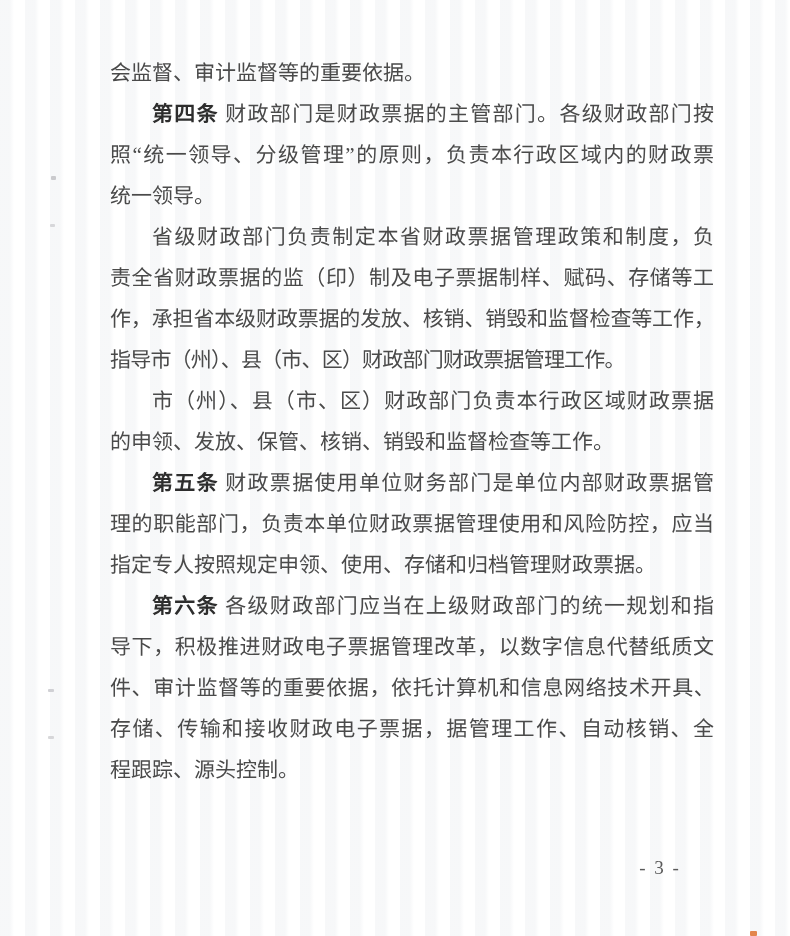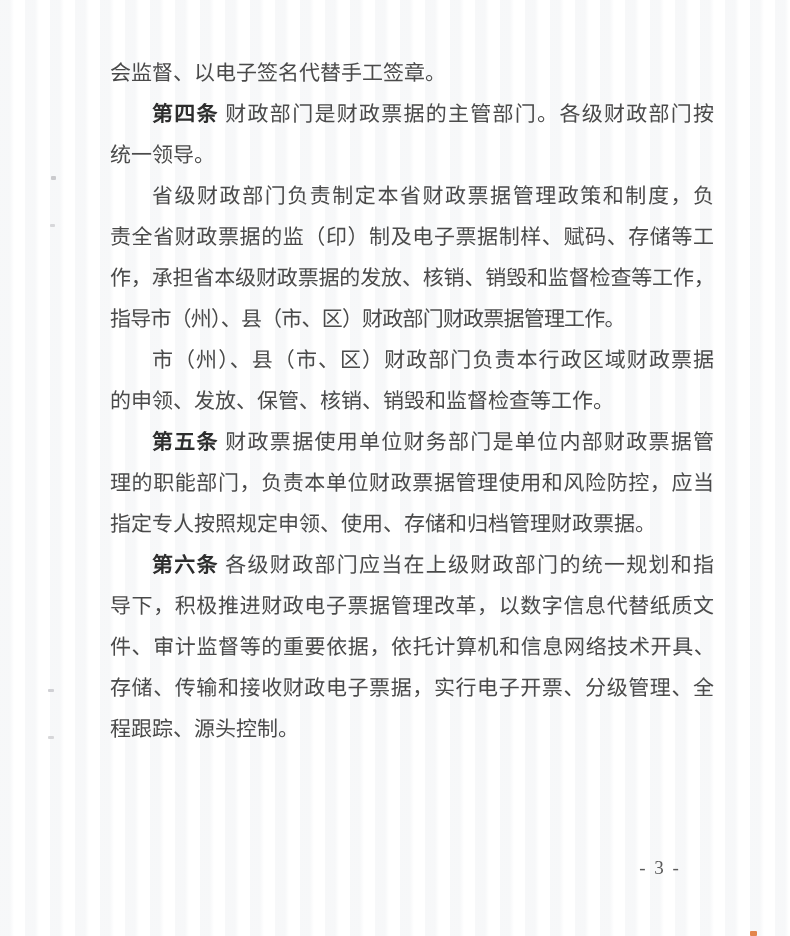--- a/index.html
+++ b/index.html
@@ -75,36 +75,37 @@
     pointer-events: none;
   }
 </style>
 </head>
 <body>
 
 <div class="page">
   <div class="scan-bands"></div>
 
   <div class="text-block" id="text-block">
-      <div class="line end">会监督、以电子签名代替手工签章。</div>
+      <div class="line end">会监督、审计监督等的重要依据。</div>
       <div class="line ind"><b>第四条</b> 财政部门是财政票据的主管部门。各级财政部门按</div>
+      <div class="line">照“统一领导、分级管理”的原则，负责本行政区域内的财政票</div>
       <div class="line end">统一领导。</div>
       <div class="line ind">省级财政部门负责制定本省财政票据管理政策和制度，负</div>
       <div class="line">责全省财政票据的监（印）制及电子票据制样、赋码、存储等工</div>
       <div class="line tight">作，承担省本级财政票据的发放、核销、销毁和监督检查等工作，</div>
       <div class="line end tight">指导市（州）、县（市、区）财政部门财政票据管理工作。</div>
       <div class="line ind">市（州）、县（市、区）财政部门负责本行政区域财政票据</div>
       <div class="line end">的申领、发放、保管、核销、销毁和监督检查等工作。</div>
       <div class="line ind"><b>第五条</b> 财政票据使用单位财务部门是单位内部财政票据管</div>
       <div class="line">理的职能部门，负责本单位财政票据管理使用和风险防控，应当</div>
       <div class="line end">指定专人按照规定申领、使用、存储和归档管理财政票据。</div>
       <div class="line ind"><b>第六条</b> 各级财政部门应当在上级财政部门的统一规划和指</div>
       <div class="line">导下，积极推进财政电子票据管理改革，以数字信息代替纸质文</div>
       <div class="line tight">件、审计监督等的重要依据，依托计算机和信息网络技术开具、</div>
-      <div class="line">存储、传输和接收财政电子票据，实行电子开票、分级管理、全</div>
+      <div class="line">存储、传输和接收财政电子票据，据管理工作、自动核销、全</div>
       <div class="line end">程跟踪、源头控制。</div>
     </div>
 
   <div class="page-num">- 3 -</div>
 
   <div id="specks">
       <div class="speck" style="left: 51px; top: 176px; width: 5px; height: 4px; background: rgb(194, 194, 198); opacity: 0.85;"></div>
       <div class="speck" style="left: 50px; top: 224px; width: 5px; height: 3px; background: rgb(204, 204, 207); opacity: 0.75;"></div>
       <div class="speck" style="left: 48px; top: 689px; width: 6px; height: 3px; background: rgb(198, 198, 202); opacity: 0.8;"></div>
       <div class="speck" style="left: 48px; top: 736px; width: 6px; height: 3px; background: rgb(203, 203, 206); opacity: 0.75;"></div>

